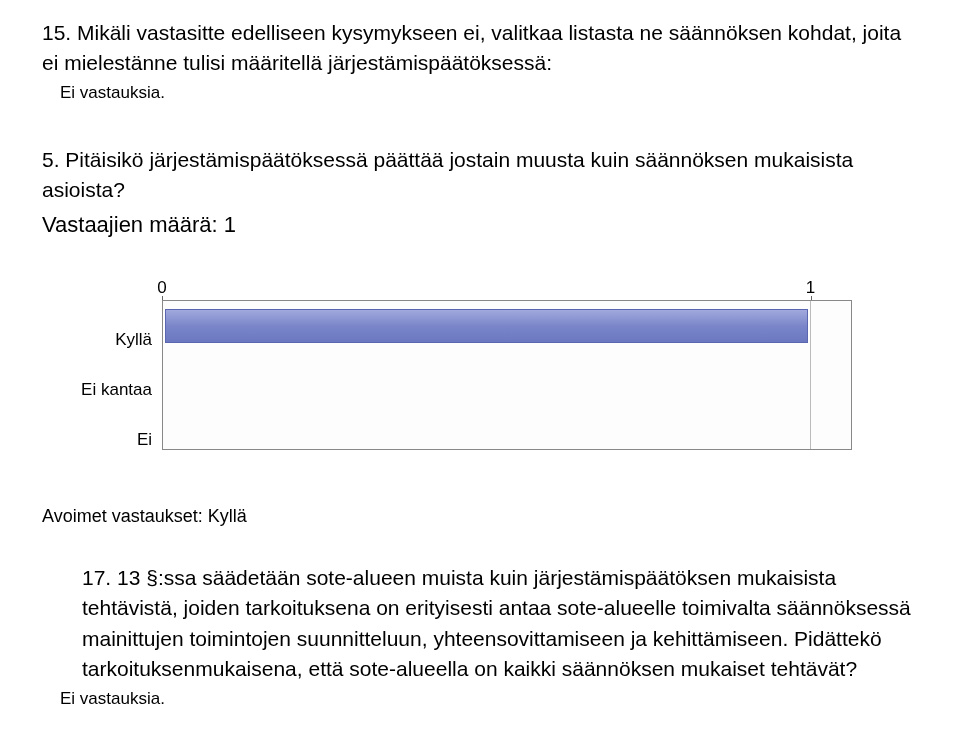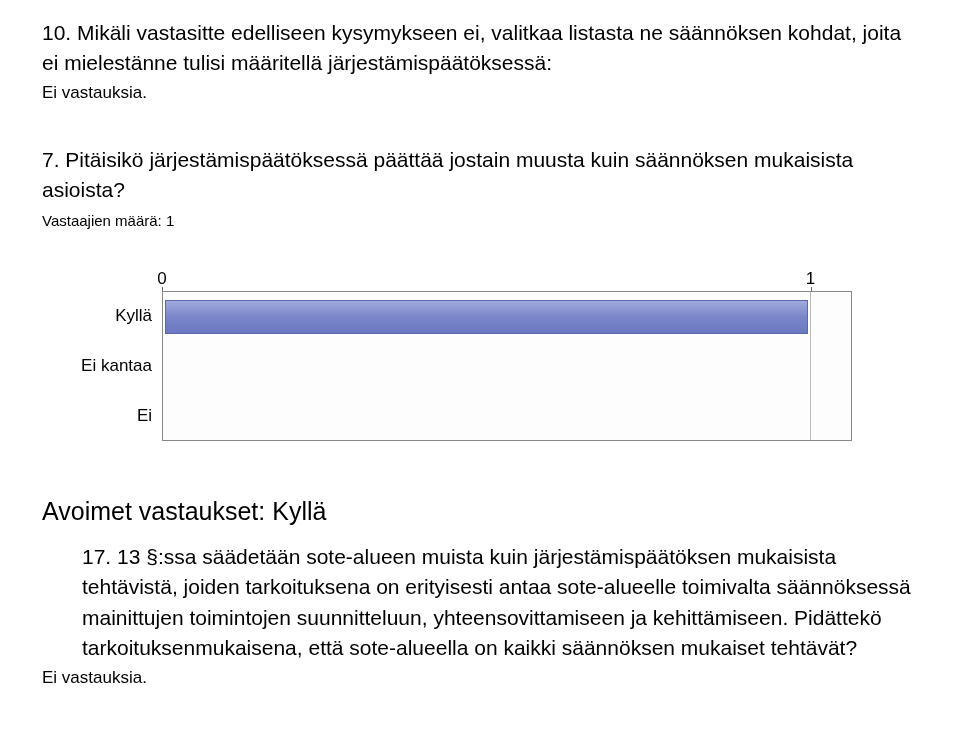--- a/index.html
+++ b/index.html
@@ -12,23 +12,24 @@
   }
   .q-title {
     font-size: 21px;
     line-height: 1.45;
     margin-bottom: 4px;
   }
   .no-answer {
     font-size: 17px;
     margin-top: 4px;
     margin-bottom: 24px;
+    margin-left: 18px;
   }
   .respondent-count {
-    font-size: 15px;
+    font-size: 22px;
     margin-top: 6px;
     margin-bottom: 40px;
   }
   .chart-wrap {
     margin-left: 30px;
     margin-bottom: 56px;
   }
   .chart {
     position: relative;
     width: 780px;
@@ -73,55 +74,55 @@
     height: 150px;
   }
   .grid-v {
     position: absolute;
     top: 0; bottom: 0;
     width: 1px;
     background: #bbb;
   }
   .bar-row {
     display: flex;
-    align-items: center;
+    align-items: flex-end;
     height: 50px;
   }
   .bar-track {
     position: relative;
     height: 34px;
     flex: 1;
   }
   .bar {
     position: absolute;
     left: 0;
     top: 0;
     height: 100%;
     background: linear-gradient(to bottom, #a1a9dd 0%, #7a86c9 50%, #6b78c0 100%);
     border: 1px solid #5a67b0;
   }
   .open-answers {
-    font-size: 25px;
-    margin-bottom: 16px;
+    font-size: 18px;
+    margin-bottom: 36px;
   }
   .q17 .q-title { margin-bottom: 4px; margin-left: 40px; }
   .spacer-small { height: 18px; }
 </style>
 </head>
 <body>
 
 <div>
-  <p class="q-title">10. Mikäli vastasitte edelliseen kysymykseen ei, valitkaa listasta ne säännöksen kohdat, joita ei mielestänne tulisi määritellä järjestämispäätöksessä:</p>
+  <p class="q-title">15. Mikäli vastasitte edelliseen kysymykseen ei, valitkaa listasta ne säännöksen kohdat, joita ei mielestänne tulisi määritellä järjestämispäätöksessä:</p>
   <p class="no-answer">Ei vastauksia.</p>
 </div>
 
 <div class="spacer-small"></div>
 
 <div>
-  <p class="q-title">7. Pitäisikö järjestämispäätöksessä päättää jostain muusta kuin säännöksen mukaisista asioista?</p>
+  <p class="q-title">5. Pitäisikö järjestämispäätöksessä päättää jostain muusta kuin säännöksen mukaisista asioista?</p>
   <p class="respondent-count">Vastaajien määrä: 1</p>
 
   <div class="chart-wrap">
     <div class="chart">
 
       <div class="axis-row">
         <div class="y-label-col"></div>
         <div class="plot-col">
           <div class="ticks">
             <span class="tick" style="left:0%;">0</span>

